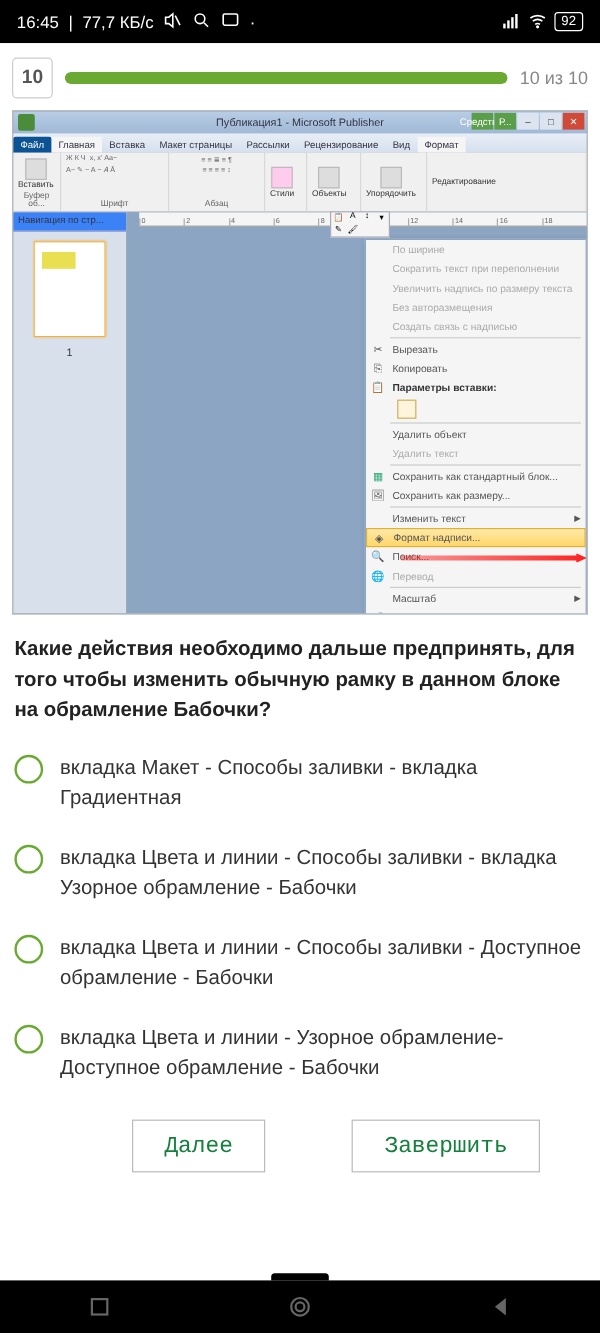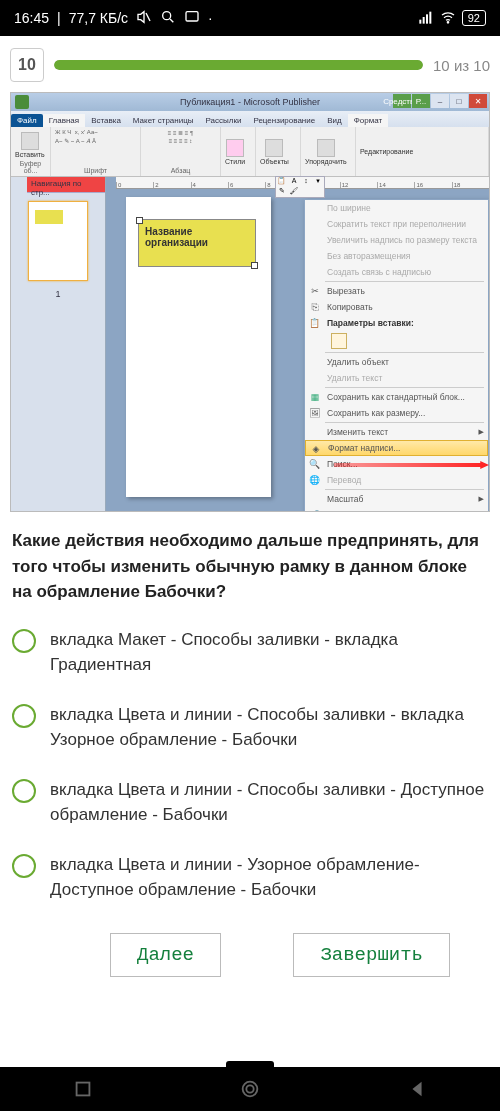--- a/index.html
+++ b/index.html
@@ -137,26 +137,25 @@
     height: calc(100% - 84px);
     background: #8ca5c3;
   }
   .nav-panel {
     width: 95px;
     background: #d8e0ec;
     border-right: 1px solid #9ab;
   }
   .nav-header {
     height: 16px;
-    background: #ef4444;
+    background: #3b82f6;
     font-size: 8px;
     color: #334;
     padding: 2px 4px;
     border-bottom: 1px solid #aac;
-    margin-left: 16px;
   }
   .thumb {
     margin: 8px auto;
     width: 60px; height: 80px;
     background: #fff;
     border: 1px solid #f0b040;
     box-shadow: 0 0 2px #f0b040;
     position: relative;
   }
   .thumb-box { position: absolute; top: 8px; left: 6px; width: 28px; height: 14px; background: #e8e050; }
@@ -461,26 +460,20 @@
             <span>2</span>
             <span>4</span>
             <span>6</span>
             <span>8</span>
             <span>10</span>
             <span>12</span>
             <span>14</span>
             <span>16</span>
             <span>18</span>
         </div>
-        <div class="page">
-          <div class="textbox">
-            <div>Название</div>
-            <div>организации</div>
-          </div>
-        </div>
         <div class="context-menu">
           <div class="mini-toolbar">
             <div>📋</div>
               <div>A</div>
               <div>↕</div>
               <div>▾</div>
             <div>✎</div>
               <div>🖌</div>
               <div></div>
               <div></div>

